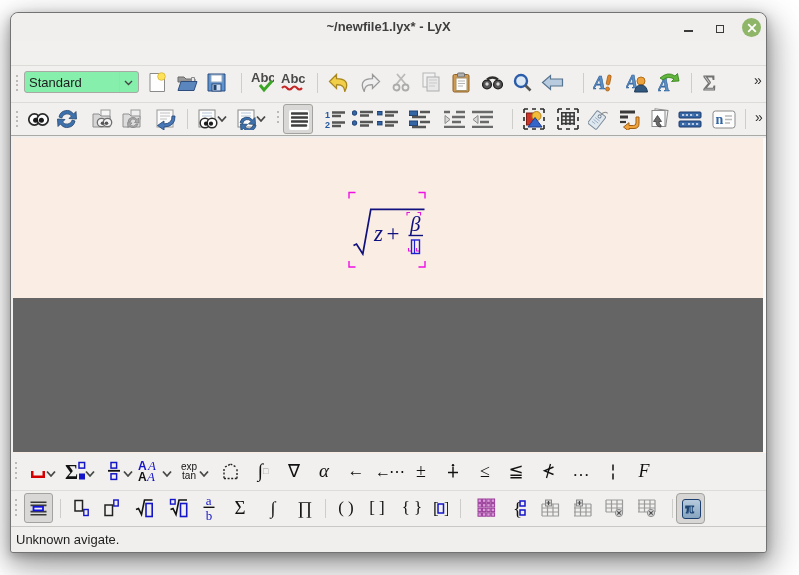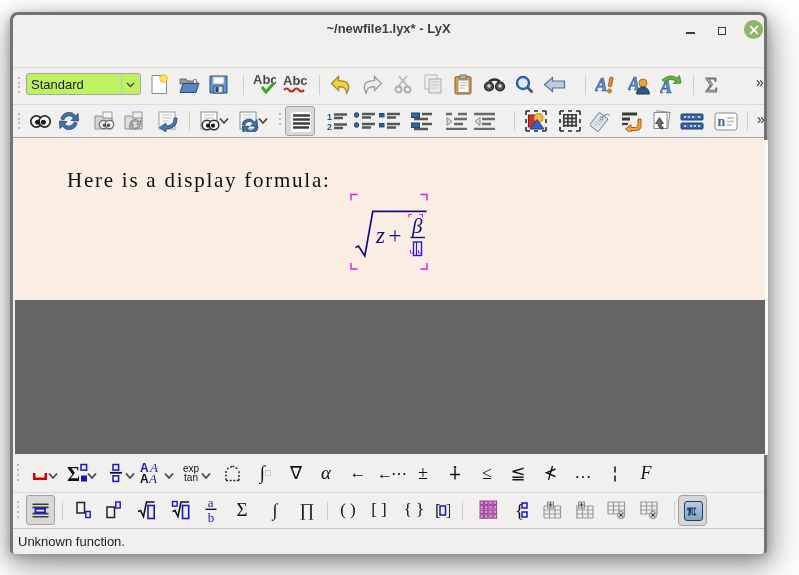--- a/index.html
+++ b/index.html
@@ -1,35 +1,35 @@
 <!DOCTYPE html>
 <html><head>
 <meta charset="utf-8">
 <style>
 * { margin:0; padding:0; box-sizing:border-box; }
 html,body { width:799px; height:575px; background:#ffffff; font-family:"Liberation Sans",sans-serif; overflow:hidden; }
 #win {
   position:absolute; left:10px; top:12px; width:757px; height:541px;
-  background:#f1f0ee; border:3px solid #737373;
+  background:#f1f0ee; border:1px solid #737373;
   border-radius:8px 8px 3px 3px;
   box-shadow:0 9px 26px 3px rgba(0,0,0,0.35), 0 3px 9px rgba(0,0,0,0.20), 14px 14px 40px rgba(0,0,0,0.12);
 }
 .abs { position:absolute; }
 
 #titlebar { position:absolute; left:0; top:0; width:100%; height:28px; border-radius:8px 8px 0 0; background:#f0efed; }
 #title { position:absolute; width:100%; text-align:center; top:6px; font-size:13px; font-weight:bold; color:#3e3e3e; }
 #btn-min { position:absolute; left:673px; top:17px; width:9px; height:2px; background:#3a3a3a; }
 #btn-max { position:absolute; left:705px; top:12px; width:8px; height:8px; border:1.5px solid #3a3a3a; }
 #btn-close { position:absolute; left:731px; top:5px; width:19px; height:19px; border-radius:50%; background:#8fb568; }
 #btn-close svg { position:absolute; left:4.5px; top:4.5px; }
 
 #menubar { position:absolute; left:0; top:28px; width:100%; height:24px; }
 #menubar span.m { position:absolute; top:4px; font-size:13px; color:#2d2d2d; }
 #menubar u { text-decoration-thickness:1px; text-underline-offset:2px; }
-#combo { position:absolute; left:13px; top:6px; width:115px; height:22px; background:#bef264; border:1px solid #a8a8a4; border-radius:3px; }
+#combo { position:absolute; left:13px; top:6px; width:115px; height:22px; background:#86efac; border:1px solid #a8a8a4; border-radius:3px; }
 #combo span { position:absolute; left:4px; top:3px; font-size:13px; color:#1c1c1c; }
 #combo-div { position:absolute; right:18px; top:0; width:1px; height:20px; background:#c4c4c0; }
 #combo-arr { position:absolute; right:5px; top:8px; }
 
 .tb { position:absolute; left:0; width:100%; }
 #tb1 { top:52px; height:37px; }
 #tb2 { top:89px; height:34px; }
 #tbline { position:absolute; left:0; top:122px; width:100%; height:4px; background:#efeeec; border-top:1px solid #a9a9a5; }
 .ic { position:absolute; width:30px; height:30px; display:flex; align-items:center; justify-content:center; }
 .sep { position:absolute; width:1px; background:#cdcdc9; }
@@ -374,21 +374,20 @@
           <rect x="1" y="1" width="22" height="17" rx="2.5" fill="#fdfdfd" stroke="#8a8a8a"></rect>
           <text x="3.5" y="14" font-family="Liberation Serif" font-size="14" font-weight="bold" fill="#3465a4">n</text>
           <path d="M13 6 h7 M13 9.5 h7 M13 13 h5" stroke="#b9b9b9" stroke-width="1.3"></path>
         </svg>
       </div>
     <div class="sep" style="left:734px;top:7px;height:20px"></div>
     <div class="ic" style="left:737px;top:0px;width:22px;color:#2e2e2e;font-size:14px">»</div>
   </div>
   <div id="tbline"></div>
   <div id="work">
-    <div id="doctext">Here is a display formula:</div>
     <div id="grayend"></div>
     <div id="scrollbar"></div>
     <div id="formula">
         <svg width="95" height="90" style="position:absolute;left:330px;top:50px">
       <g stroke="#f00fe4" stroke-width="1.4" fill="none">
         <path d="M6 10.5 V4.5 H12.5"></path>
             <path d="M75.5 4.5 H82 V10.5"></path>
         <path d="M6 73 V79 H12.5"></path>
             <path d="M82 73 V79 H75.5"></path>
       </g>
@@ -619,15 +618,15 @@
         </svg>
       </div>
     <div class="sep" style="left:661px;top:9px;height:19px"></div>
     <div class="abs" style="left:665px;top:3px;width:29px;height:31px;background:#d7d6d4;border:1px solid #a2a29e;border-radius:4px">
         <div class="abs" style="left:4.5px;top:5px;width:19px;height:20px;border-radius:3px;border:1.5px solid #1c3f6e;background:linear-gradient(#b7cbdd,#87a5c0);">
           <span style="position:absolute;left:3px;top:0px;font-size:15px;font-weight:bold;color:#bfe4f8;-webkit-text-stroke:1.2px #1d4472;font-family:'Liberation Serif',serif">π</span>
         </div>
       </div>
   </div>
   <div id="status">
-      <span>Unknown function.</span>
+      <span>Unknown avigate.</span>
     </div>
 </div>
 
 </body></html>

